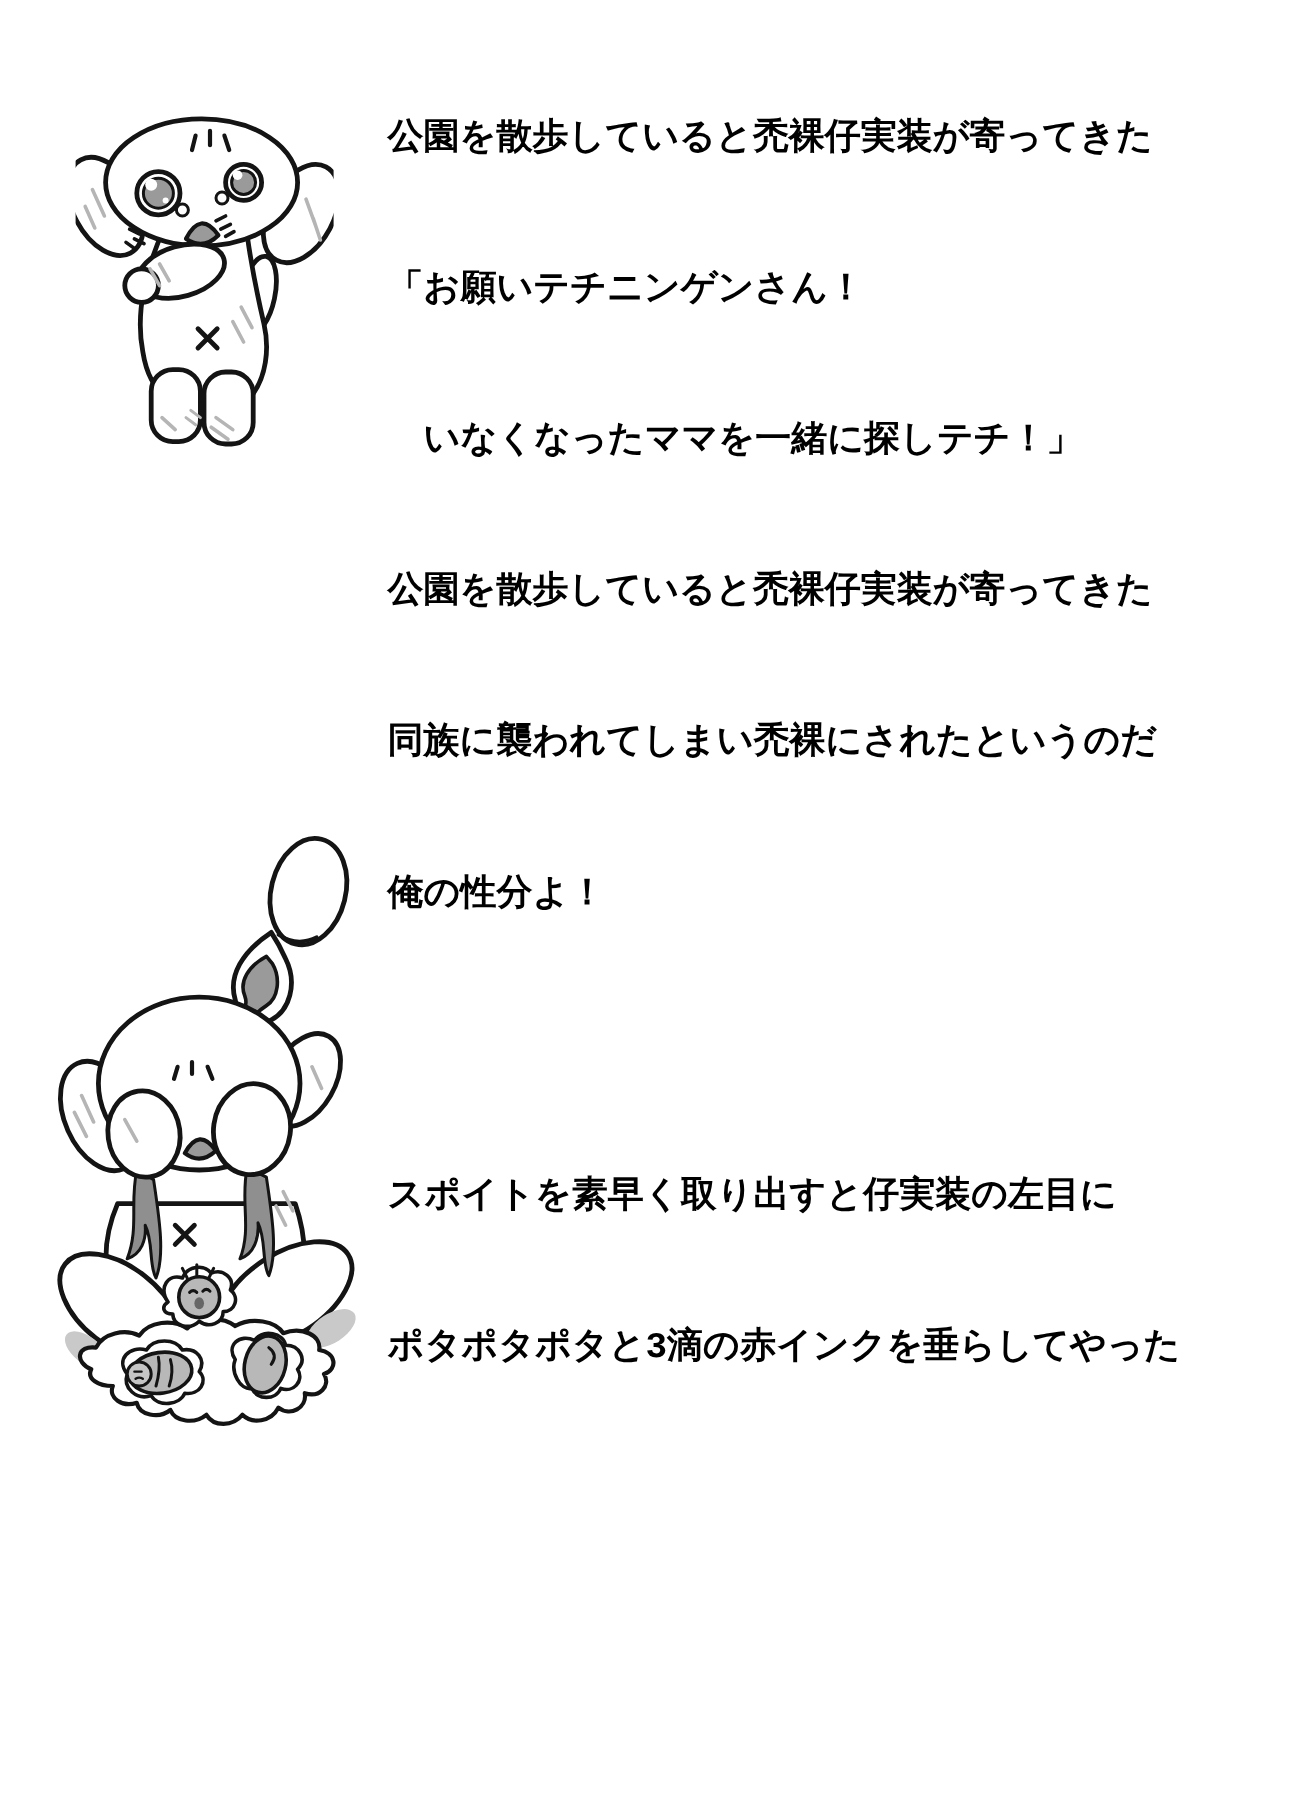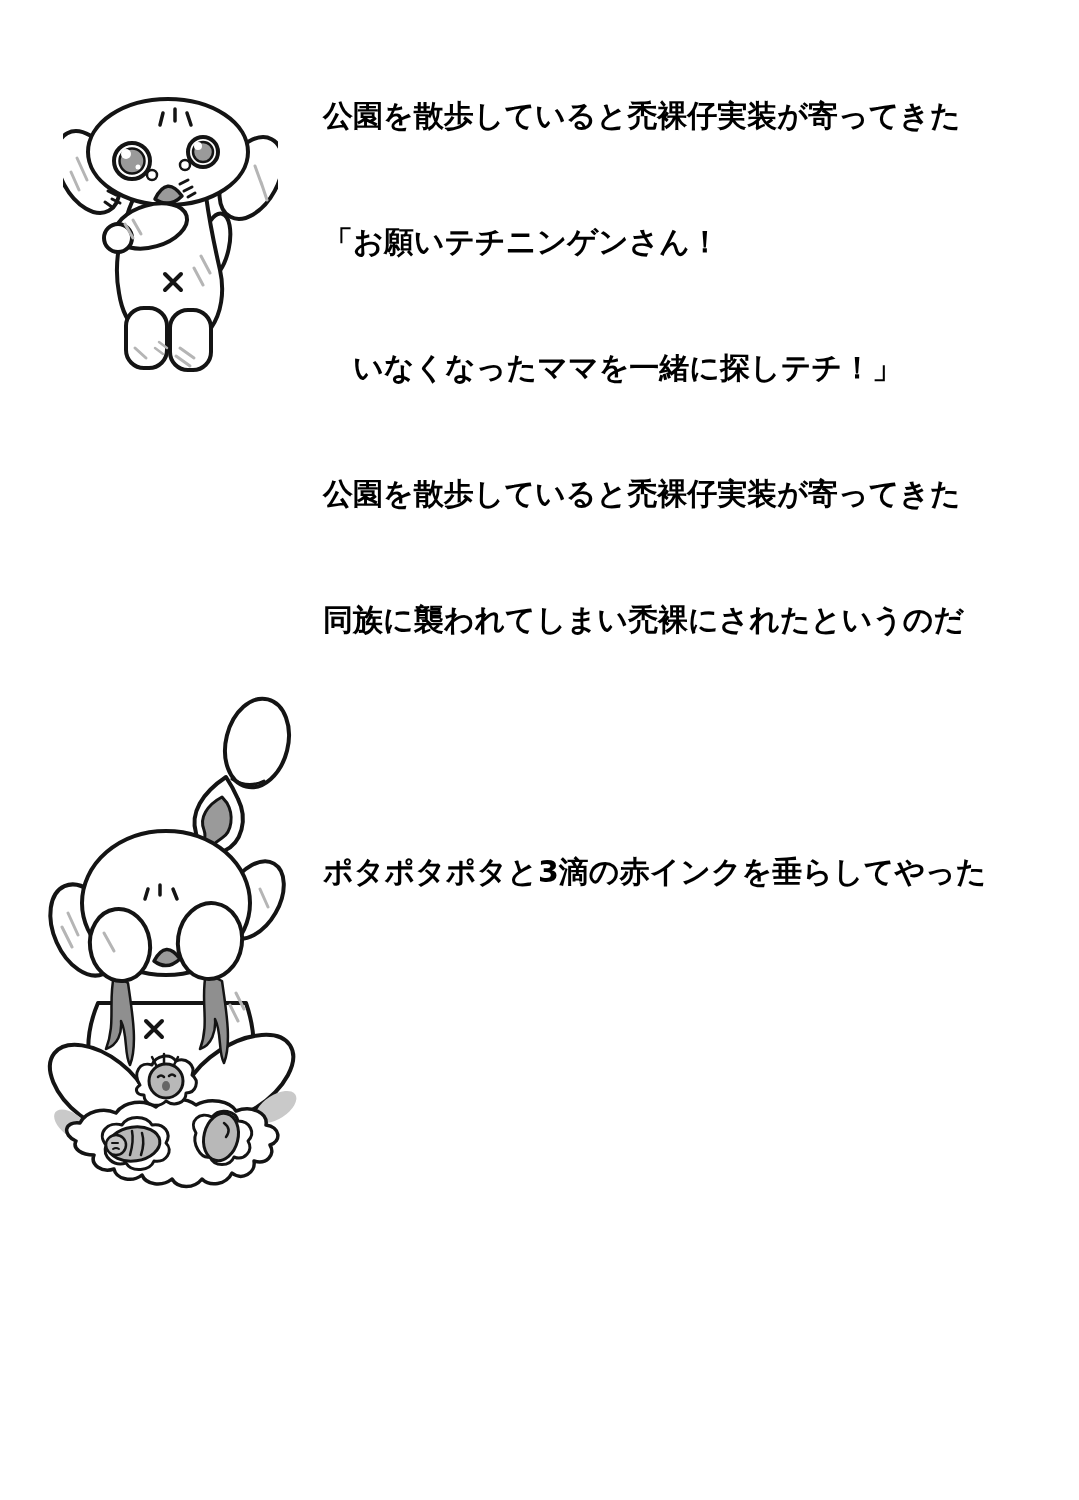--- a/index.html
+++ b/index.html
@@ -16,21 +16,21 @@
     left: 323px;
     top: 11px;
     width: 752px;
     color: #000000;
     font-weight: bold;
     font-size: 30px;
     line-height: 42px;
     letter-spacing: 0px;
     white-space: pre;
   }
-  .story .line { min-height: 42px; }
+  .story .line { min-height: 42px; font-family: Liberation Mono, monospace; }
   .illus { position: absolute; }
   .illus-top { left: 63px; top: 96px; }
   .illus-bottom { left: 28px; top: 693px; }
   svg { display: block; }
   svg * { vector-effect: none; }
 </style>
 </head>
 <body>
 
 <svg class="illus illus-top" width="215" height="285" viewBox="0 0 215 285" aria-label="jissouseki-child-standing-crying-drawing">
@@ -145,21 +145,23 @@
     </g>
   </g>
 </svg>
 
 <div class="story">
   <div class="line">公園を散歩していると禿裸仔実装が寄ってきた</div>
   <div class="line">「お願いテチニンゲンさん！</div>
   <div class="line">　いなくなったママを一緒に探しテチ！」</div>
   <div class="line">公園を散歩していると禿裸仔実装が寄ってきた</div>
   <div class="line">同族に襲われてしまい禿裸にされたというのだ</div>
+  <div class="line">俺の性分よ！</div>
   <div class="line"></div>
+  <div class="line">スポイトを素早く取り出すと仔実装の左目に</div>
   <div class="line">ポタポタポタと3滴の赤インクを垂らしてやった</div>
   
   
   
   
   
   
   
   
   

